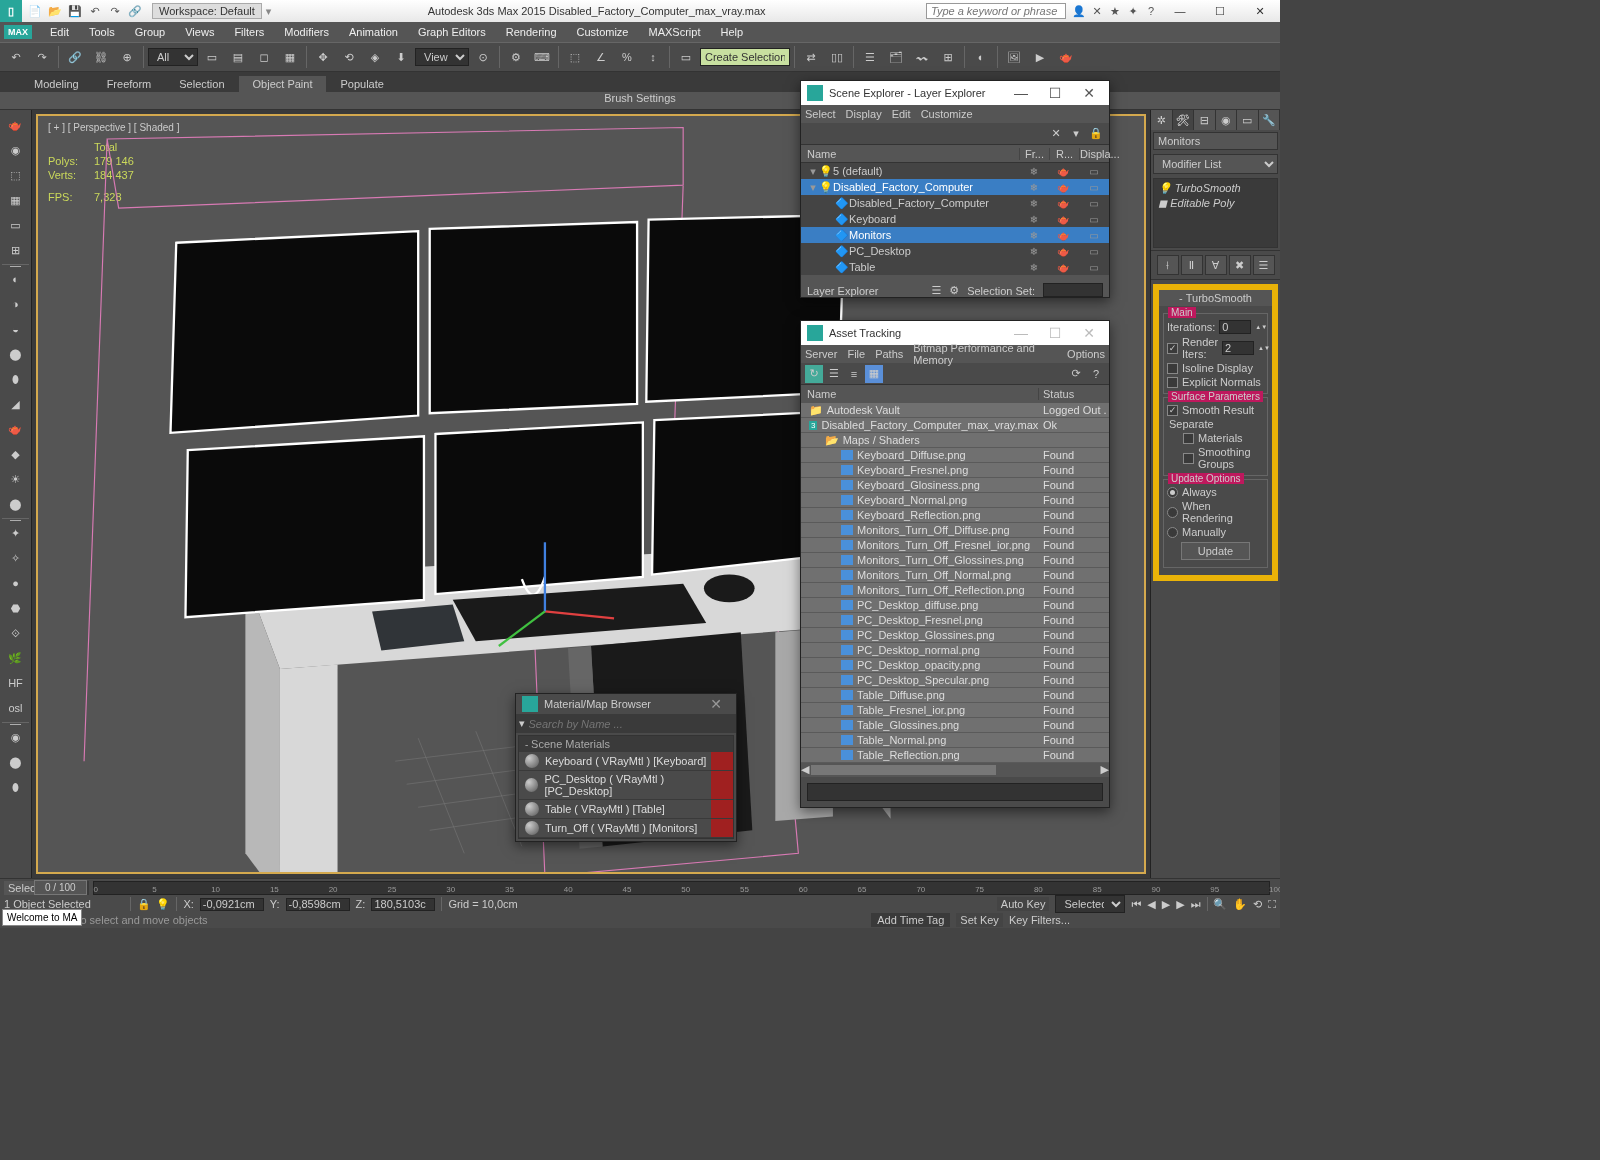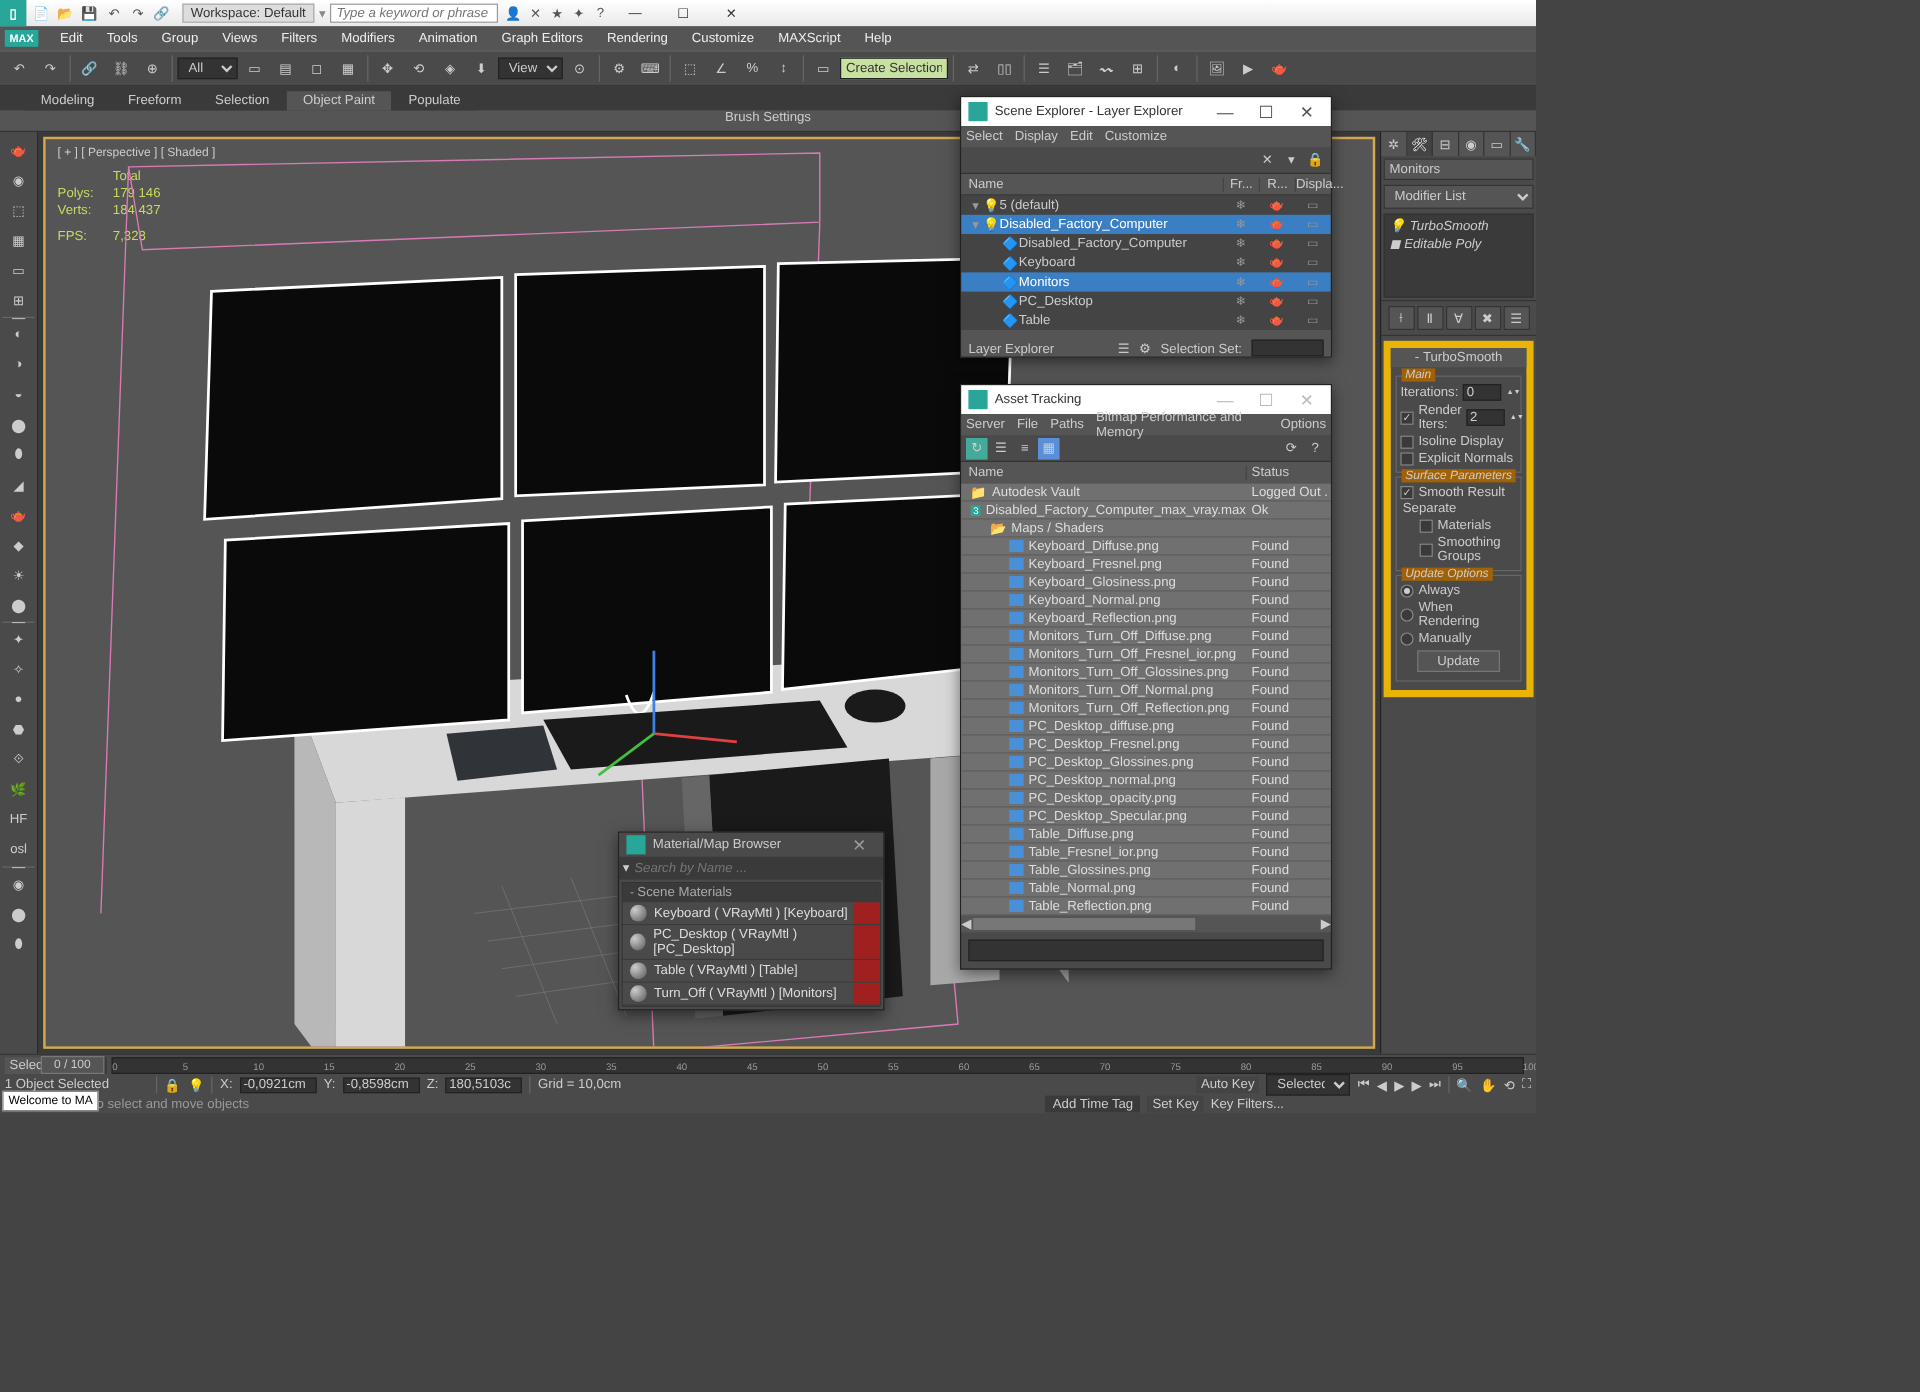--- a/index.html
+++ b/index.html
@@ -52,21 +52,21 @@
 .rp-label { background:#555;border:1px solid #333;padding:2px 4px;margin:2px;color:#ccc; }
 .rp-list { border:1px solid #333;margin:2px;padding:2px;background:#3a3a3a;color:#ccc;min-height:70px; }
 .rp-list div { padding:1px 2px; font-style:italic; }
 .rp-rollout { margin:4px 2px; border:6px solid #eab308; background:#4a4a4a; }
 .rp-rollout .rh { background:#555;text-align:center;padding:2px;color:#ccc; }
 .rp-rollout .rb { padding:4px; }
 .rp-row { display:flex; align-items:center; gap:4px; margin:2px 0; color:#ccc; }
 .rp-row input[type=text]{ width:32px;background:#333;border:1px solid #222;color:#ccc;padding:0 2px; }
 .rp-row .spin { width:10px;display:flex;flex-direction:column;font-size:6px;line-height:5px; }
 .rp-group { border:1px solid #666; margin:3px 0; padding:4px 3px 3px; position:relative; }
-.rp-group .gl { position:absolute; top:-7px; left:4px; background:#a16207; padding:0 3px; font-size:10px;font-style:italic; }
+.rp-group .gl { position:absolute; top:-7px; left:4px; background:#be185d; padding:0 3px; font-size:10px; }
 .rp-btn { display:block;margin:4px auto;padding:2px 16px;background:#555;border:1px solid #777;color:#ccc; }
 .rp-toolbtns { display:flex; gap:2px; padding:4px 2px; flex-wrap:wrap; justify-content:center; border-top:1px solid #333;border-bottom:1px solid #333;}
 .rp-toolbtns span { width:22px;height:20px;border:1px solid #333;background:#555;display:flex;align-items:center;justify-content:center; }
 
 
 .bottombar { height:50px; background:#4a4a4a; border-top:1px solid #333; display:flex; flex-direction:column; }
 .botrow { display:flex; align-items:center; height:16px; padding:0 4px; gap:6px; color:#ccc; font-size:10px;}
 .botrow .sep { width:1px;height:14px;background:#666; }
 .botrow input { background:#333;border:1px solid #222;color:#ccc;padding:0 2px;height:13px; }
 .timeline { height:18px; display:flex; align-items:center; padding:0 4px; }
@@ -138,20 +138,21 @@
   <div class="qat">
     <span>📄</span>
     <span>📂</span>
     <span>💾</span>
     <span>↶</span>
     <span>↷</span>
     <span>🔗</span>
   </div>
   <div class="wslabel">Workspace: Default</div>
   <span style="color:#888;">▾</span>
+  <div class="ttl">Autodesk 3ds Max  2015    Disabled_Factory_Computer_max_vray.max</div>
   <input class="search" placeholder="Type a keyword or phrase" style="">
   <span class="ticon">👤</span>
   <span class="ticon">✕</span>
   <span class="ticon">★</span>
   <span class="ticon">✦</span>
   <span class="ticon">?</span>
   <span class="winbtn">—</span>
   <span class="winbtn">☐</span>
   <span class="winbtn">✕</span>
 </div>

